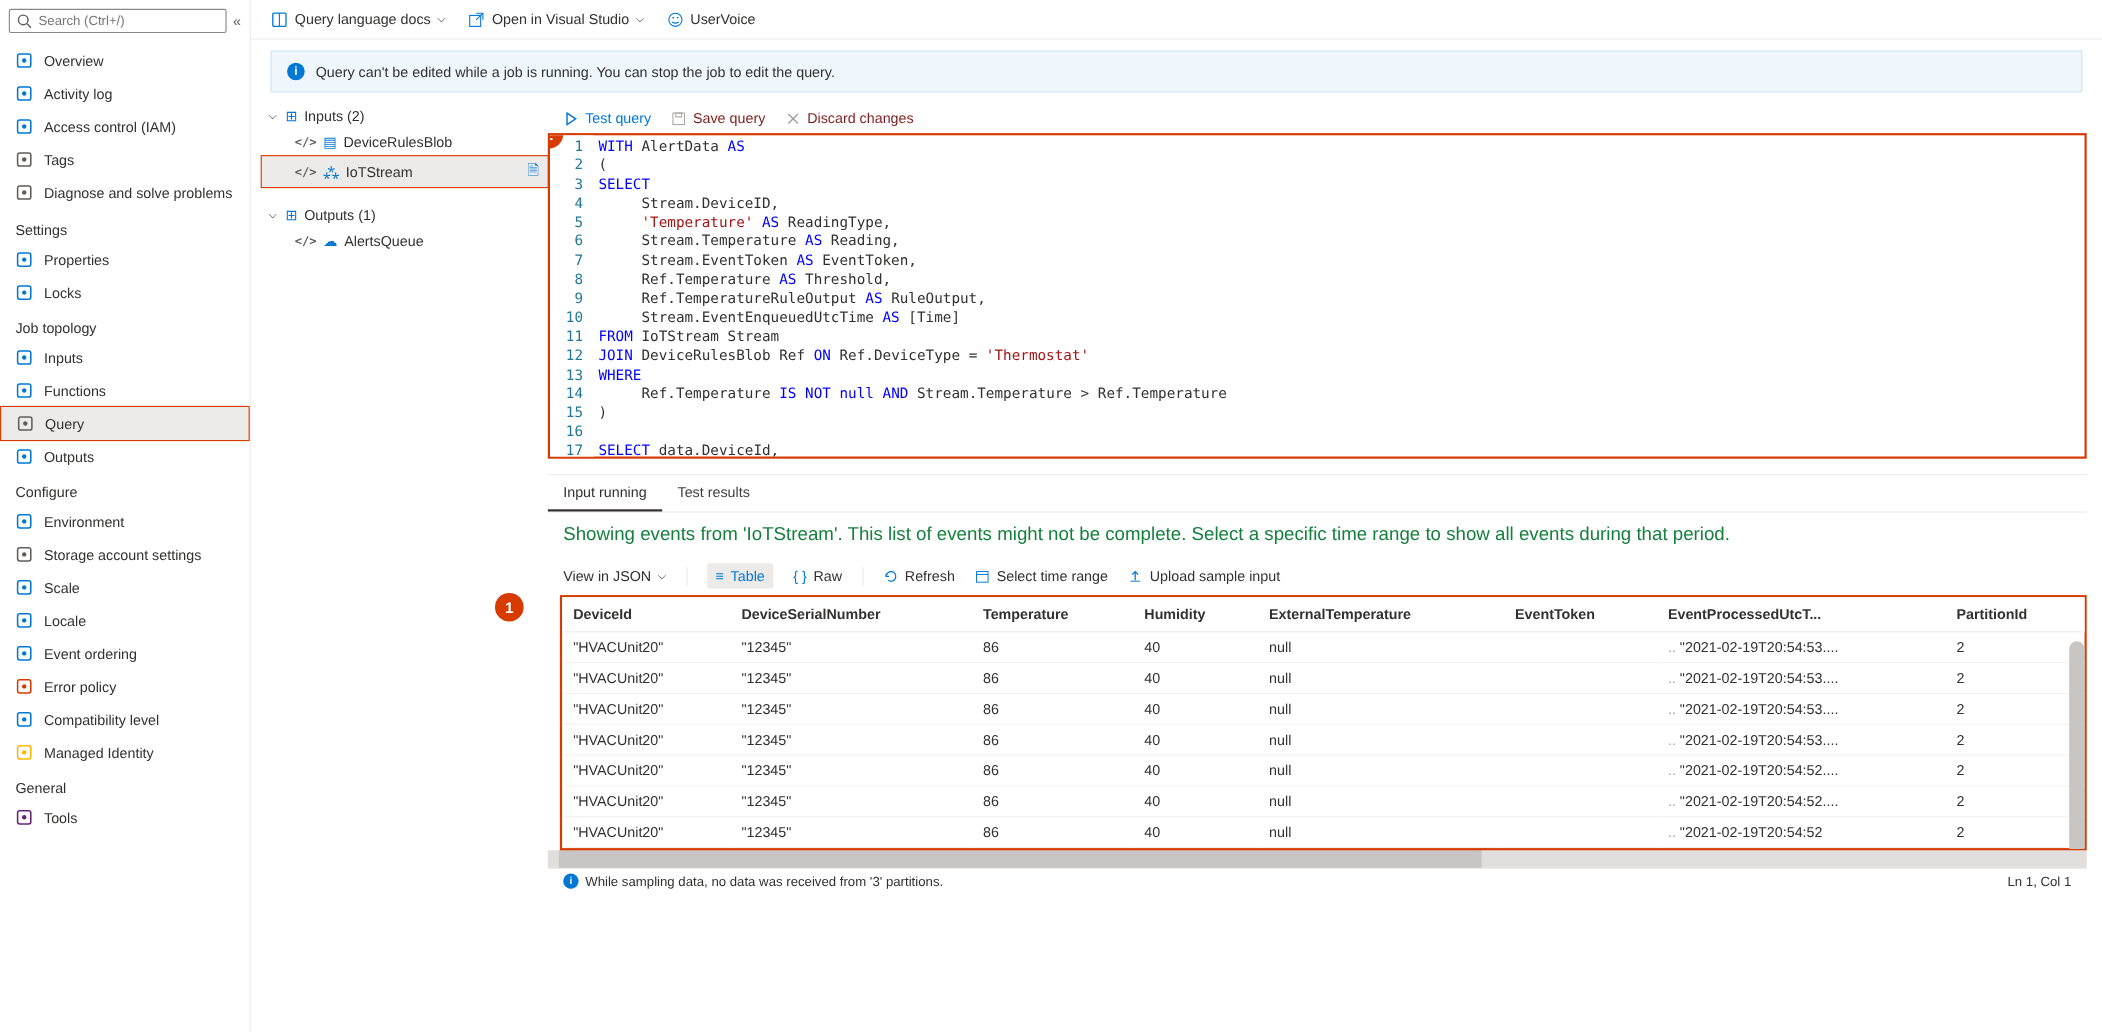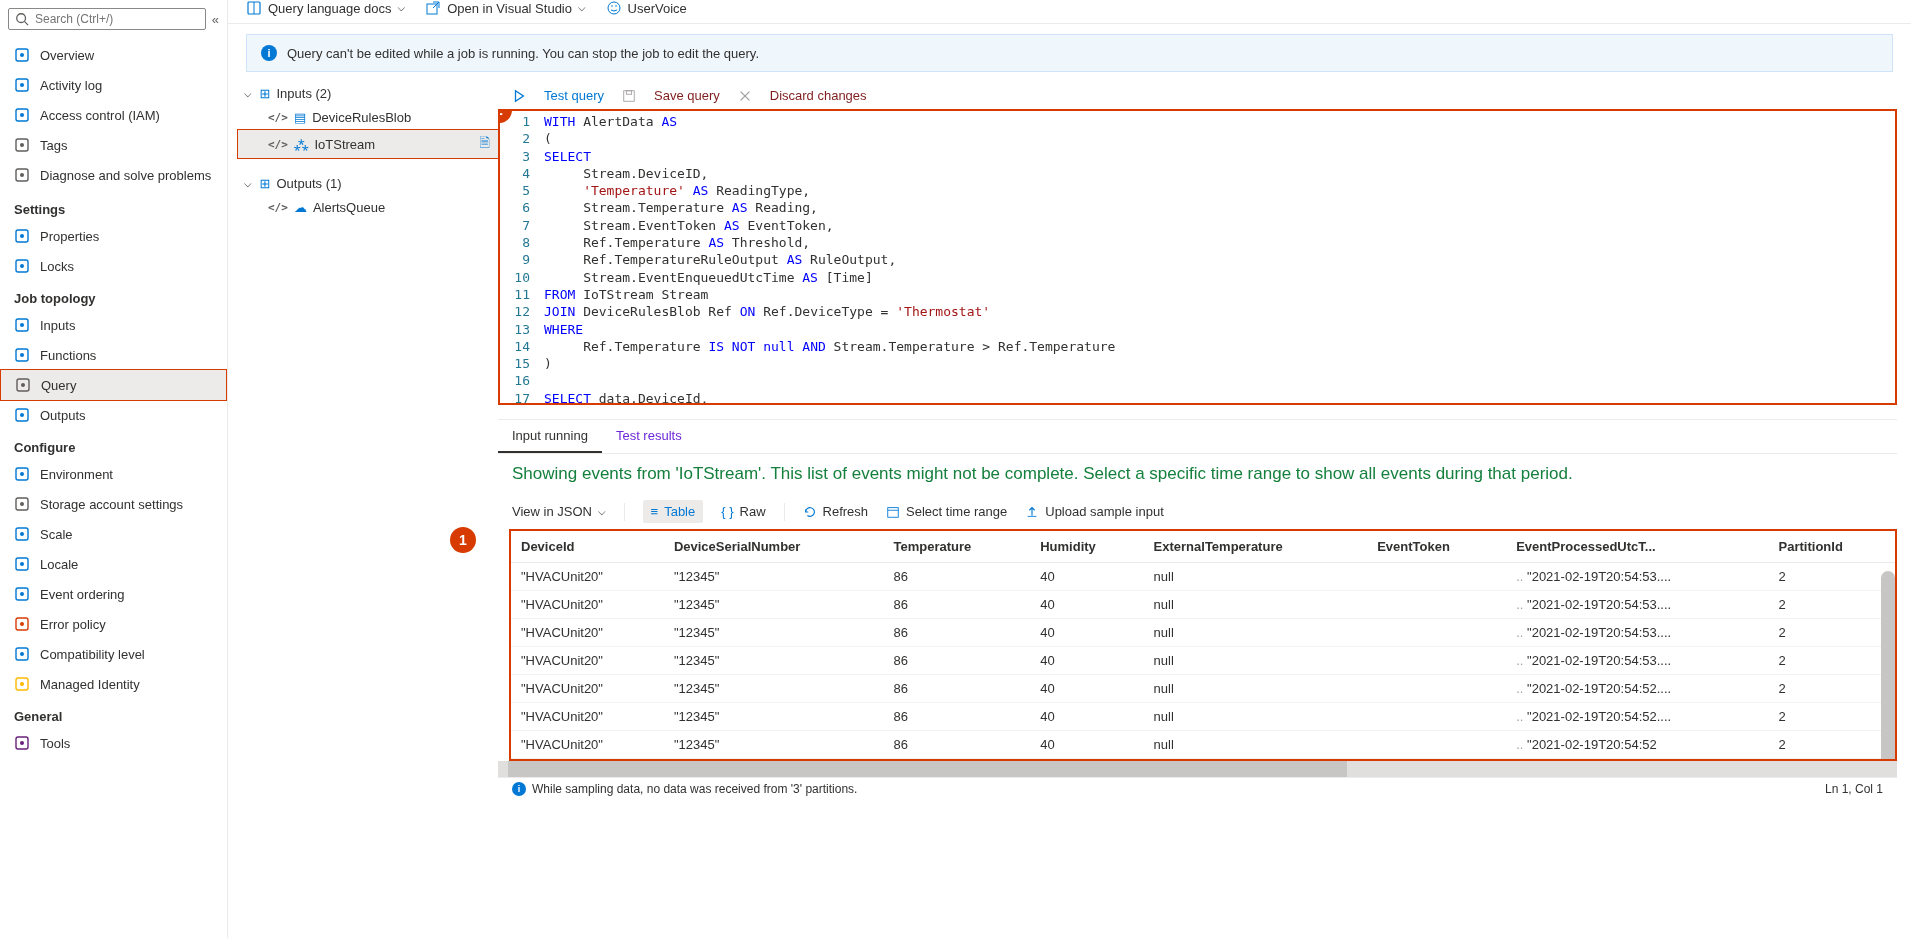--- a/index.html
+++ b/index.html
@@ -10,26 +10,26 @@
 .sidebar { width: 228px; border-right: 1px solid #edebe9; display: flex; flex-direction: column; position: relative; background: #fff; }
 .search-wrap { padding: 8px; display: flex; align-items: center; gap: 6px; }
 .search-box { flex: 1; display: flex; align-items: center; border: 1px solid #8a8886; border-radius: 2px; padding: 3px 6px; font-size: 12px; color: #605e5c; }
 .search-box svg { width: 14px; height: 14px; margin-right: 6px; }
 .search-box input { border: none; outline: none; font-size: 12px; flex: 1; }
 .collapse-btn { color: #605e5c; cursor: pointer; }
 .nav-section { padding: 2px 0; text-align: right; }
 .nav-item { display: flex; align-items: center; padding: 7px 14px; cursor: pointer; gap: 10px; font-size: 13px; }
 .nav-item .icon { width: 16px; height: 16px; display: flex; align-items: center; justify-content: center; }
 .nav-item.selected { background: #edebe9; border: 1px solid #d83b01; margin: -1px 0; }
-.nav-heading { font-weight: 700; padding: 10px 14px 4px 14px; font-size: 13px; }
+.nav-heading { font-weight: 400; padding: 10px 14px 4px 14px; font-size: 13px; }
 
 
 .main { flex: 1; display: flex; flex-direction: column; position: relative; }
 
-.top-toolbar { height: 24px; display: flex; align-items: flex-start; padding: 0 18px; gap: 20px; border-bottom: 1px solid #edebe9; }
+.top-toolbar { height: 36px; display: flex; align-items: center; padding: 0 18px; gap: 20px; border-bottom: 1px solid #edebe9; }
 .top-toolbar .tool-link { display: flex; align-items: center; gap: 6px; color: #323130; cursor: pointer; font-size: 13px; }
 .top-toolbar .tool-link svg { width: 16px; height: 16px; }
 
 .info-banner { margin: 10px 18px; background: #eff6fc; border: 1px solid #cfe4fa; padding: 10px 14px; display: flex; align-items: center; gap: 10px; color: #323130; font-size: 13px; }
 .info-banner .info-icon { width: 16px; height: 16px; background: #0078d4; border-radius: 50%; color: #fff; display: flex; align-items: center; justify-content: center; font-size: 11px; font-weight: bold; }
 
 .content-row { display: flex; flex: 1; min-height: 0; }
 
 
 .io-panel { width: 270px; padding: 0 0 0 10px; }
@@ -40,38 +40,38 @@
 .io-item .code-icon { font-family: monospace; font-weight: bold; font-size: 11px; color: #605e5c; }
 .io-item.selected { background: #edebe9; border: 1px solid #d83b01; margin: -1px -1px -1px -1px; }
 .io-item .doc-icon { position: absolute; right: 8px; color: #0078d4; }
 
 
 .callout { position: absolute; width: 26px; height: 26px; background: #d83b01; border-radius: 50%; color: #fff; font-weight: bold; display: flex; align-items: center; justify-content: center; font-size: 14px; z-index: 10; }
 
 
 .editor-col { flex: 1; display: flex; flex-direction: column; min-width: 0; }
 .editor-toolbar { display: flex; align-items: center; gap: 18px; padding: 6px 14px; font-size: 13px; }
-.editor-toolbar .act { display: flex; align-items: center; gap: 18px; cursor: pointer; }
+.editor-toolbar .act { display: flex; align-items: center; gap: 6px; cursor: pointer; }
 .editor-toolbar .act.disabled { color: #7f1d1d; }
 .editor-toolbar .play { color: #0078d4; }
 .editor-box { border: 2px solid #d83b01; margin: 0 14px 0 0; height: 296px; overflow: hidden; position: relative; }
 .code { font-family: Consolas, monospace; font-size: 13px; line-height: 17.3px; display: flex; }
 .gutter { background: #fff; color: #237893; text-align: right; padding: 2px 10px 2px 6px; user-select: none; min-width: 40px; }
 .gutter div { height: 17.3px; }
 .code-body { padding: 2px 4px; white-space: pre; }
 .code-body div { height: 17.3px; }
 .kw { color: #0000ff; }
 .str { color: #a31515; }
 
 
 .results { flex: 1; border-top: 1px solid #edebe9; display: flex; flex-direction: column; margin: 14px 14px 0 0; min-height: 0; }
 .tabs { display: flex; border-bottom: 1px solid #edebe9; }
 .tab { padding: 8px 14px; cursor: pointer; font-size: 13px; }
 .tab.active { border-bottom: 2px solid #323130; font-weight: 400; }
-.tab.link { color: #6d28d9; }
+.tab.link { color: #404040; }
 .results-info { padding: 10px 14px; font-size: 17px; color: #15803d; }
 .results-toolbar { display: flex; align-items: center; padding: 6px 14px; gap: 18px; font-size: 13px; }
 .results-toolbar .rbtn { display: flex; align-items: center; gap: 6px; cursor: pointer; }
 .results-toolbar .rbtn.active { background: #edebe9; padding: 4px 8px; border-radius: 2px; color: #0078d4; }
 .results-toolbar .rbtn svg { width: 14px; height: 14px; }
 
 .table-wrap { flex: 1; border: 2px solid #d83b01; margin: 0 0 0 11px; overflow: auto; position: relative; }
 table { width: 100%; border-collapse: collapse; font-size: 13px; }
 th { text-align: left; padding: 8px 10px; font-weight: 600; border-bottom: 1px solid #edebe9; background: #fff; }
 td { padding: 6px 10px; border-bottom: 1px solid #f3f2f1; }

